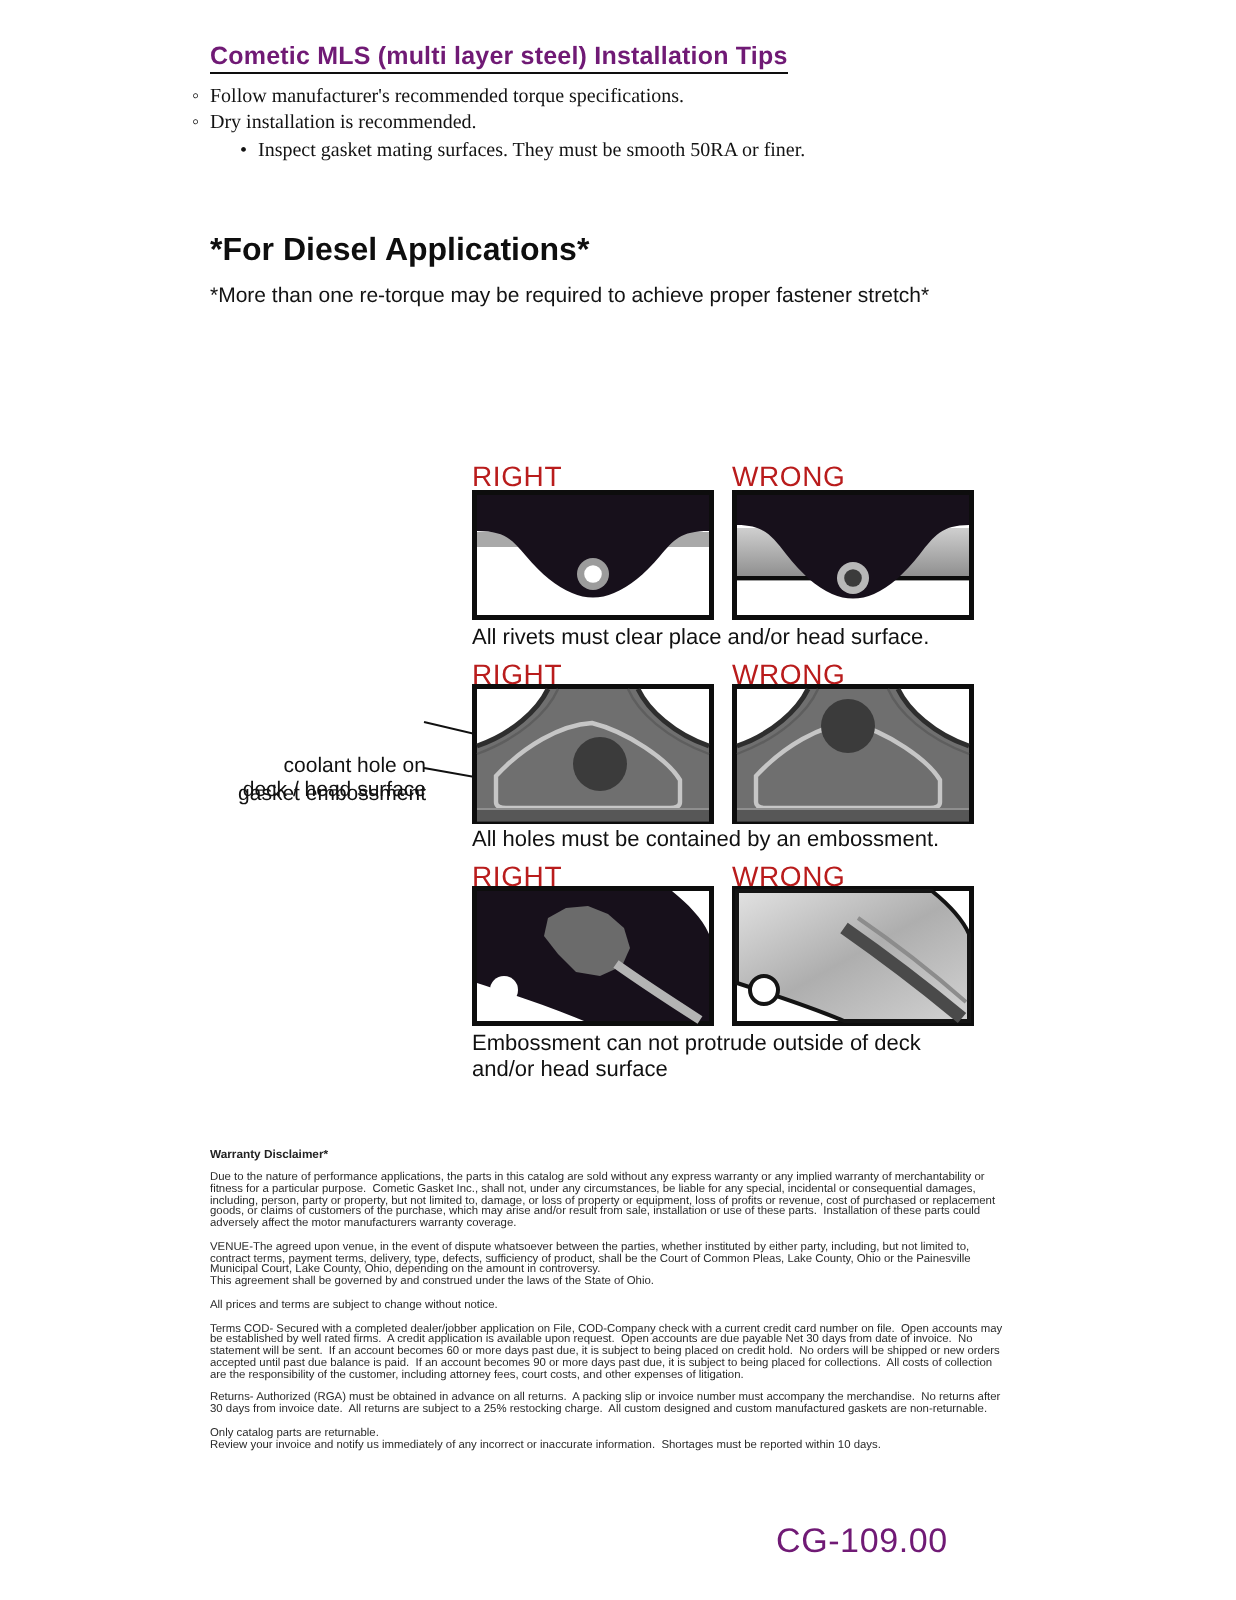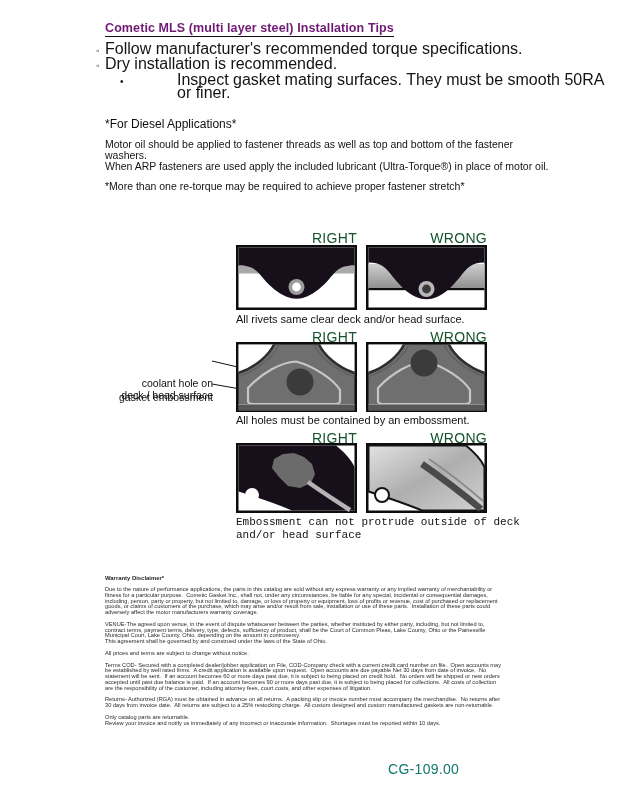--- a/index.html
+++ b/index.html
@@ -7,41 +7,41 @@
     width:618px;height:800px;background:#ffffff;position:relative;
     font-family:"Liberation Sans",sans-serif;color:#1a1a1a;overflow:hidden;
   }
   .abs{position:absolute;}
   
   .title{
     left:105px;top:21px;font-size:12.5px;font-weight:bold;color:#701a75;
     border-bottom:1.6px solid #0e0e0e;padding-bottom:1px;letter-spacing:.1px;
   }
   
-  .bullets{left:96px;top:42px;font-size:16px;line-height:13.4px;color:#131313;}
+  .bullets{left:96px;top:42px;font-size:10px;line-height:13.4px;color:#131313;font-family:Liberation Serif, serif;}
   .b-row{display:flex;}
-  .b-row.sub{padding-left:24px;gap:48px;}
+  .b-row.sub{padding-left:24px;}
   .b-marker{width:9px;flex:0 0 9px;}
   .b-marker.o::before{content:"◦";font-size:10px;}
   .b-marker.f::before{content:"•";font-size:10px;}
   
   .diesel{left:105px;top:117px;width:450px;color:#131313;}
-  .diesel h2{margin:0 0 8px 0;font-size:12px;font-weight:normal;color:#0e0e0e;}
+  .diesel h2{margin:0 0 8px 0;font-size:16px;font-weight:bold;color:#0e0e0e;}
   .diesel p{margin:0 0 10px 0;font-size:10.5px;line-height:10.8px;white-space:pre-line;}
   
-  .fig-label{width:121px;text-align:right;font-size:14px;color:#14532d;letter-spacing:.3px;}
+  .fig-label{width:121px;text-align:left;font-size:14px;color:#b91c1c;letter-spacing:.3px;}
   .fig-caption{font-size:11px;color:#111;white-space:pre-line;line-height:12.5px;}
   .fig-caption.center{width:252px;text-align:left;}
   .anno{font-size:10.5px;line-height:11.5px;color:#111;text-align:right;white-space:pre-line;width:108px;}
   svg{display:block;}
   
   .legal{left:105px;top:575px;width:470px;color:#2a2a2a;}
   .legal h3{margin:0 0 6px 0;font-size:5.9px;font-weight:bold;color:#222;}
   .legal p{margin:0 0 6px 0;font-size:5.7px;line-height:5.75px;white-space:pre;}
-  .footer-code{left:388px;top:761px;font-size:14px;color:#0f766e;letter-spacing:.3px;}
+  .footer-code{left:388px;top:761px;font-size:17px;color:#701a75;letter-spacing:.3px;}
 </style>
 </head>
 <body>
 
 <svg width="0" height="0" aria-hidden="true">
   <defs>
     <linearGradient id="g-band" x1="0" y1="0" x2="0" y2="1">
       <stop offset="0" stop-color="#cfcfcf"></stop>
         <stop offset="1" stop-color="#8d8d8d"></stop>
     </linearGradient>
@@ -65,22 +65,20 @@
     <span>Dry installation is recommended.</span>
   </div>
   <div class="b-row sub">
     <span class="b-marker f"></span>
     <span>Inspect gasket mating surfaces.  They must be smooth 50RA or finer.</span>
   </div>
 </div>
 
 <div class="abs diesel">
   <h2>*For Diesel Applications*</h2>
-  <p>Motor oil should be applied to fastener threads as well as top and bottom of the fastener washers.
-When ARP fasteners are used apply the included lubricant (Ultra-Torque®) in place of motor oil.</p>
   <p>*More than one re-torque may be required to achieve proper fastener stretch*</p>
 </div>
 
 <div class="abs fig-label" style="left:236px;top:230px;">RIGHT</div>
 <div class="abs fig-label" style="left:366px;top:230px;">WRONG</div>
 
 <svg class="abs" style="left:236px;top:245px;" width="121" height="65" viewBox="0 0 121 65">
   <rect x="1.25" y="1.25" width="118.5" height="62.5" fill="#ffffff" stroke-width="2.5" stroke="#0d0d0d"></rect>
   <rect x="2.5" y="21" width="116" height="7.5" fill="#a9a9a9"></rect>
   <path d="M2.5,2.5 H118.5 V20.5 C104,20.5 101,25 94,33 C86,42.5 79,48 71,51.5 Q60.5,56 50,51.5 C42,48 35,42.5 27,33 C20,25 17,20.5 2.5,20.5 Z" fill="#17101b"></path>
@@ -90,21 +88,21 @@
 
 <svg class="abs" style="left:366px;top:245px;" width="121" height="65" viewBox="0 0 121 65">
   <rect x="1.25" y="1.25" width="118.5" height="62.5" fill="#ffffff" stroke-width="2.5" stroke="#0d0d0d"></rect>
   <rect x="2.5" y="19" width="116" height="25" fill="url(#g-band)"></rect>
   <rect x="2.5" y="43" width="116" height="2.2" fill="#0d0d0d"></rect>
   <path d="M2.5,2.5 H118.5 V17.5 C105,17.5 101,23 94,32 C86,42 79,48.5 71,52 Q60.5,56.5 50,52 C42,48.5 35,42 27,32 C20,23 16,17.5 2.5,17.5 Z" fill="#17101b"></path>
   <circle cx="60.5" cy="44" r="8" fill="#b8b8b8"></circle>
   <circle cx="60.5" cy="44" r="4.4" fill="#3b3b3b"></circle>
 </svg>
 
-<div class="abs fig-caption" style="left:236px;top:313px;">All rivets same clear deck and/or head surface.</div>
+<div class="abs fig-caption" style="left:236px;top:313px;">All rivets must clear place and/or head surface.</div>
 
 <div class="abs fig-label" style="left:236px;top:329px;">RIGHT</div>
 <div class="abs fig-label" style="left:366px;top:329px;">WRONG</div>
 
 <div class="abs anno" style="left:105px;top:345px;margin-top:33px;">coolant hole on
 deck / head surface</div>
 <div class="abs anno" style="left:105px;top:392px;">gasket embossment</div>
 
 <svg class="abs" style="left:211px;top:355px;" width="88" height="45" viewBox="0 0 88 45">
   <line x1="1" y1="6" x2="82" y2="25" stroke="#111" stroke-width="1"></line>
@@ -153,21 +151,21 @@
 </svg>
 
 <svg class="abs" style="left:366px;top:443px;" width="121" height="70" viewBox="0 0 121 70">
   <rect x="1.25" y="1.25" width="118.5" height="67.5" fill="#ffffff" stroke="#0d0d0d" stroke-width="2.5"></rect>
   <path d="M2.5,2.5 L100,2.5 C108,9 115,16 118.5,24 V67.5 H56 C38,60 18,53.5 2.5,48.5 Z" fill="url(#g-band3)" stroke="#141414" stroke-width="2"></path>
   <path d="M56,21 C76,35 97,51 115,66" stroke="#4a4a4a" stroke-width="6.5" fill="none"></path>
   <path d="M63,16 C82,29 101,44 117,58" stroke="#8c8c8c" stroke-width="2" fill="none"></path>
   <circle cx="16" cy="52" r="7" fill="#ffffff" stroke="#141414" stroke-width="2"></circle>
 </svg>
 
-<div class="abs fig-caption" style="left:236px;top:516px;font-family:Liberation Mono, monospace;">Embossment can not protrude outside of deck
+<div class="abs fig-caption" style="left:236px;top:516px;">Embossment can not protrude outside of deck
 and/or head surface</div>
 
 <div class="abs legal">
   <h3>Warranty Disclaimer*</h3>
   <p>Due to the nature of performance applications, the parts in this catalog are sold without any express warranty or any implied warranty of merchantability or
 fitness for a particular purpose.  Cometic Gasket Inc., shall not, under any circumstances, be liable for any special, incidental or consequential damages,
 including, person, party or property, but not limited to, damage, or loss of property or equipment, loss of profits or revenue, cost of purchased or replacement
 goods, or claims of customers of the purchase, which may arise and/or result from sale, installation or use of these parts.  Installation of these parts could
 adversely affect the motor manufacturers warranty coverage.</p>
   <p>VENUE-The agreed upon venue, in the event of dispute whatsoever between the parties, whether instituted by either party, including, but not limited to,

